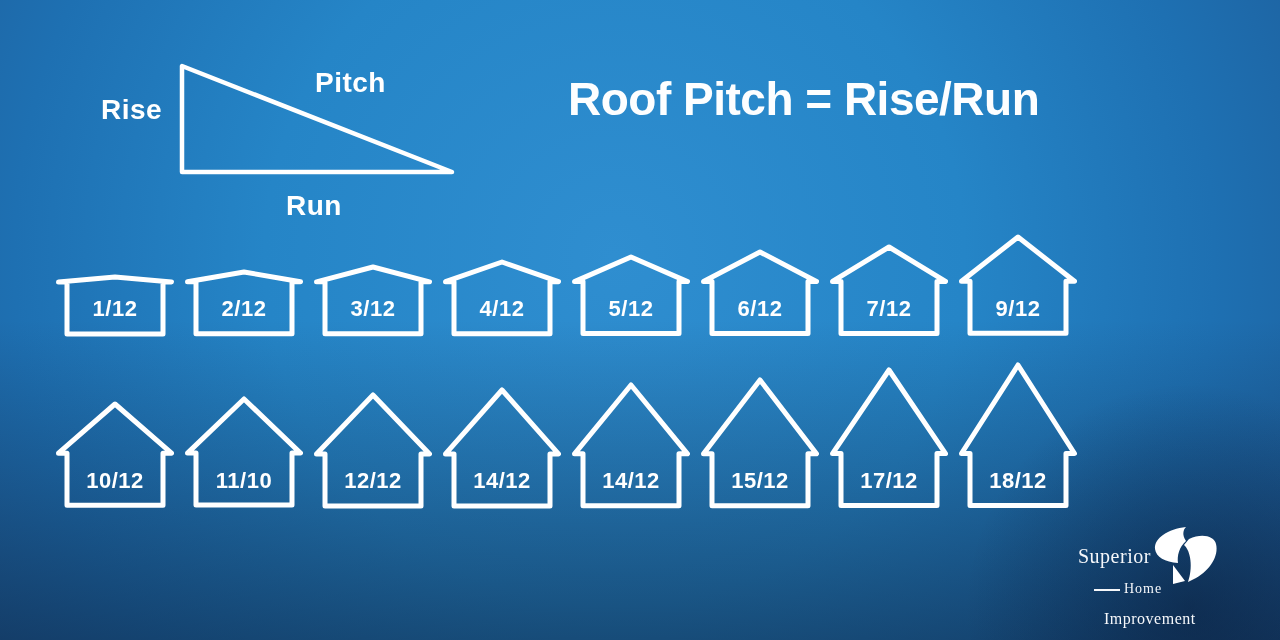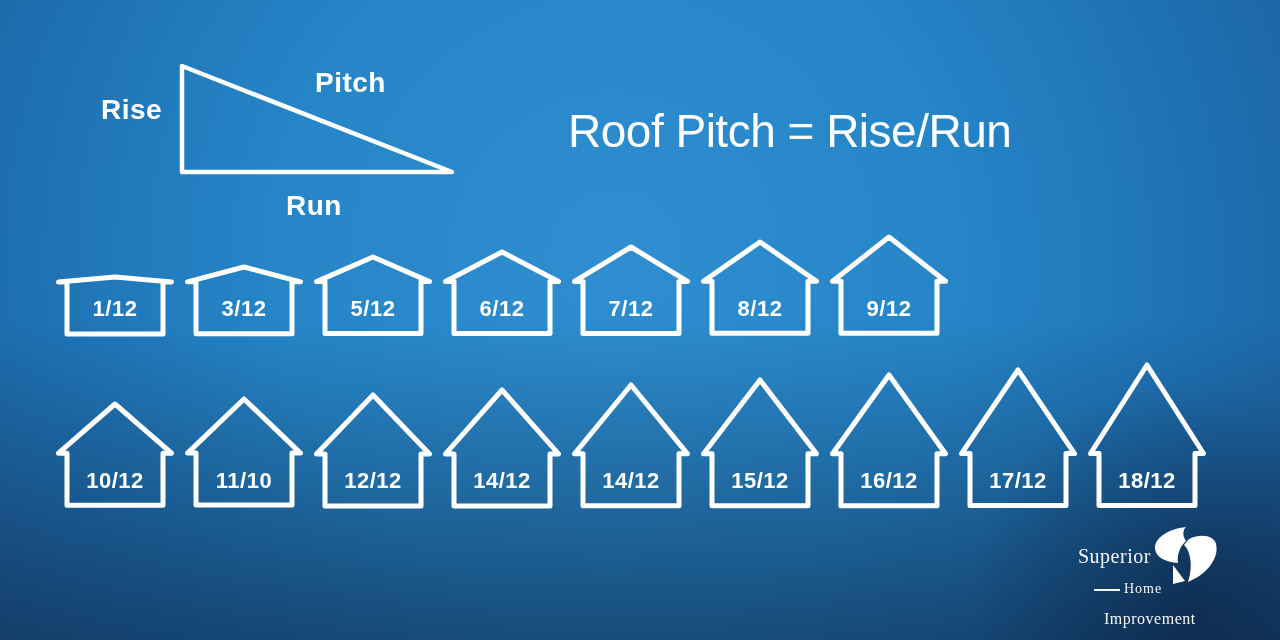--- a/index.html
+++ b/index.html
@@ -17,22 +17,22 @@
   .tri-svg{position:absolute;left:176px;top:60px;}
   .diagram-label{
     position:absolute;color:#ffffff;font-weight:bold;
     font-size:28px;letter-spacing:0.5px;line-height:1;text-align:right;
   }
   #rise-label{left:101px;top:96px;}
   #pitch-label{left:315px;top:69px;}
   #run-label{left:286px;top:192px;}
   
   .headline{
-    position:absolute;left:568px;top:108px;
-    color:#fdfeff;font-weight:normal;font-size:46px;
+    position:absolute;left:568px;top:76px;
+    color:#fdfeff;font-weight:bold;font-size:46px;
     letter-spacing:-0.5px;line-height:1;white-space:nowrap;
   }
   
   .house-row{
     position:absolute;left:56px;
     display:flex;gap:11px;align-items:flex-end;
   }
   #houses-row-1{bottom:303px;}
   #houses-row-2{bottom:131px;}
   .house-cell{position:relative;width:118px;display:flex;align-items:flex-start;}
@@ -81,48 +81,54 @@
   <div class="headline">Roof Pitch = Rise/Run</div>
 
   <div class="house-row" id="houses-row-1">
       <div class="house-cell">
         <svg width="118" height="63" viewBox="0 0 118 63">
           <path d="M 11 59.9 L 11 7.9 L 2.5 7.9 L 59 3 L 115.5 7.9 L 107 7.9 L 107 59.9 Z" fill="none" stroke="#ffffff" stroke-width="5" stroke-linejoin="round" stroke-linecap="round"></path>
         </svg>
         <span class="house-label">1/12</span>
       </div>
       <div class="house-cell">
+        <svg width="118" height="68" viewBox="0 0 118 68">
+          <path d="M 11 64.8 L 11 12.8 L 2.5 12.8 L 59 3 L 115.5 12.8 L 107 12.8 L 107 64.8 Z" fill="none" stroke="#ffffff" stroke-width="5" stroke-linejoin="round" stroke-linecap="round"></path>
+        </svg>
+        <span class="house-label">2/12</span>
+      </div>
+      <div class="house-cell">
         <svg width="118" height="73" viewBox="0 0 118 73">
           <path d="M 11 69.8 L 11 17.8 L 2.5 17.8 L 59 3 L 115.5 17.8 L 107 17.8 L 107 69.8 Z" fill="none" stroke="#ffffff" stroke-width="5" stroke-linejoin="round" stroke-linecap="round"></path>
         </svg>
         <span class="house-label">3/12</span>
+      </div>
+      <div class="house-cell">
+        <svg width="118" height="78" viewBox="0 0 118 78">
+          <path d="M 11 74.7 L 11 22.7 L 2.5 22.7 L 59 3 L 115.5 22.7 L 107 22.7 L 107 74.7 Z" fill="none" stroke="#ffffff" stroke-width="5" stroke-linejoin="round" stroke-linecap="round"></path>
+        </svg>
+        <span class="house-label">4/12</span>
       </div>
       <div class="house-cell">
         <svg width="118" height="83" viewBox="0 0 118 83">
           <path d="M 11 79.6 L 11 27.6 L 2.5 27.6 L 59 3 L 115.5 27.6 L 107 27.6 L 107 79.6 Z" fill="none" stroke="#ffffff" stroke-width="5" stroke-linejoin="round" stroke-linecap="round"></path>
         </svg>
         <span class="house-label">5/12</span>
       </div>
       <div class="house-cell">
         <svg width="118" height="88" viewBox="0 0 118 88">
           <path d="M 11 84.5 L 11 32.5 L 2.5 32.5 L 59 3 L 115.5 32.5 L 107 32.5 L 107 84.5 Z" fill="none" stroke="#ffffff" stroke-width="5" stroke-linejoin="round" stroke-linecap="round"></path>
         </svg>
         <span class="house-label">6/12</span>
       </div>
       <div class="house-cell">
         <svg width="118" height="93" viewBox="0 0 118 93">
           <path d="M 11 89.4 L 11 37.4 L 2.5 37.4 L 59 3 L 115.5 37.4 L 107 37.4 L 107 89.4 Z" fill="none" stroke="#ffffff" stroke-width="5" stroke-linejoin="round" stroke-linecap="round"></path>
         </svg>
         <span class="house-label">7/12</span>
-      </div>
-      <div class="house-cell">
-        <svg width="118" height="98" viewBox="0 0 118 98">
-          <path d="M 11 94.3 L 11 42.3 L 2.5 42.3 L 59 3 L 115.5 42.3 L 107 42.3 L 107 94.3 Z" fill="none" stroke="#ffffff" stroke-width="5" stroke-linejoin="round" stroke-linecap="round"></path>
-        </svg>
-        <span class="house-label">8/12</span>
       </div>
       <div class="house-cell">
         <svg width="118" height="103" viewBox="0 0 118 103">
           <path d="M 11 99.3 L 11 47.3 L 2.5 47.3 L 59 3 L 115.5 47.3 L 107 47.3 L 107 99.3 Z" fill="none" stroke="#ffffff" stroke-width="5" stroke-linejoin="round" stroke-linecap="round"></path>
         </svg>
         <span class="house-label">9/12</span>
       </div>
     </div>
   <div class="house-row" id="houses-row-2">
       <div class="house-cell">
@@ -155,26 +161,20 @@
         </svg>
         <span class="house-label">14/12</span>
       </div>
       <div class="house-cell">
         <svg width="118" height="132" viewBox="0 0 118 132">
           <path d="M 11 128.8 L 11 76.8 L 2.5 76.8 L 59 3 L 115.5 76.8 L 107 76.8 L 107 128.8 Z" fill="none" stroke="#ffffff" stroke-width="5" stroke-linejoin="round" stroke-linecap="round"></path>
         </svg>
         <span class="house-label">15/12</span>
       </div>
       <div class="house-cell">
-        <svg width="118" height="137" viewBox="0 0 118 137">
-          <path d="M 11 133.7 L 11 81.7 L 2.5 81.7 L 59 3 L 115.5 81.7 L 107 81.7 L 107 133.7 Z" fill="none" stroke="#ffffff" stroke-width="5" stroke-linejoin="round" stroke-linecap="round"></path>
-        </svg>
-        <span class="house-label">16/12</span>
-      </div>
-      <div class="house-cell">
         <svg width="118" height="142" viewBox="0 0 118 142">
           <path d="M 11 138.6 L 11 86.6 L 2.5 86.6 L 59 3 L 115.5 86.6 L 107 86.6 L 107 138.6 Z" fill="none" stroke="#ffffff" stroke-width="5" stroke-linejoin="round" stroke-linecap="round"></path>
         </svg>
         <span class="house-label">17/12</span>
       </div>
       <div class="house-cell">
         <svg width="118" height="147" viewBox="0 0 118 147">
           <path d="M 11 143.5 L 11 91.5 L 2.5 91.5 L 59 3 L 115.5 91.5 L 107 91.5 L 107 143.5 Z" fill="none" stroke="#ffffff" stroke-width="5" stroke-linejoin="round" stroke-linecap="round"></path>
         </svg>
         <span class="house-label">18/12</span>

